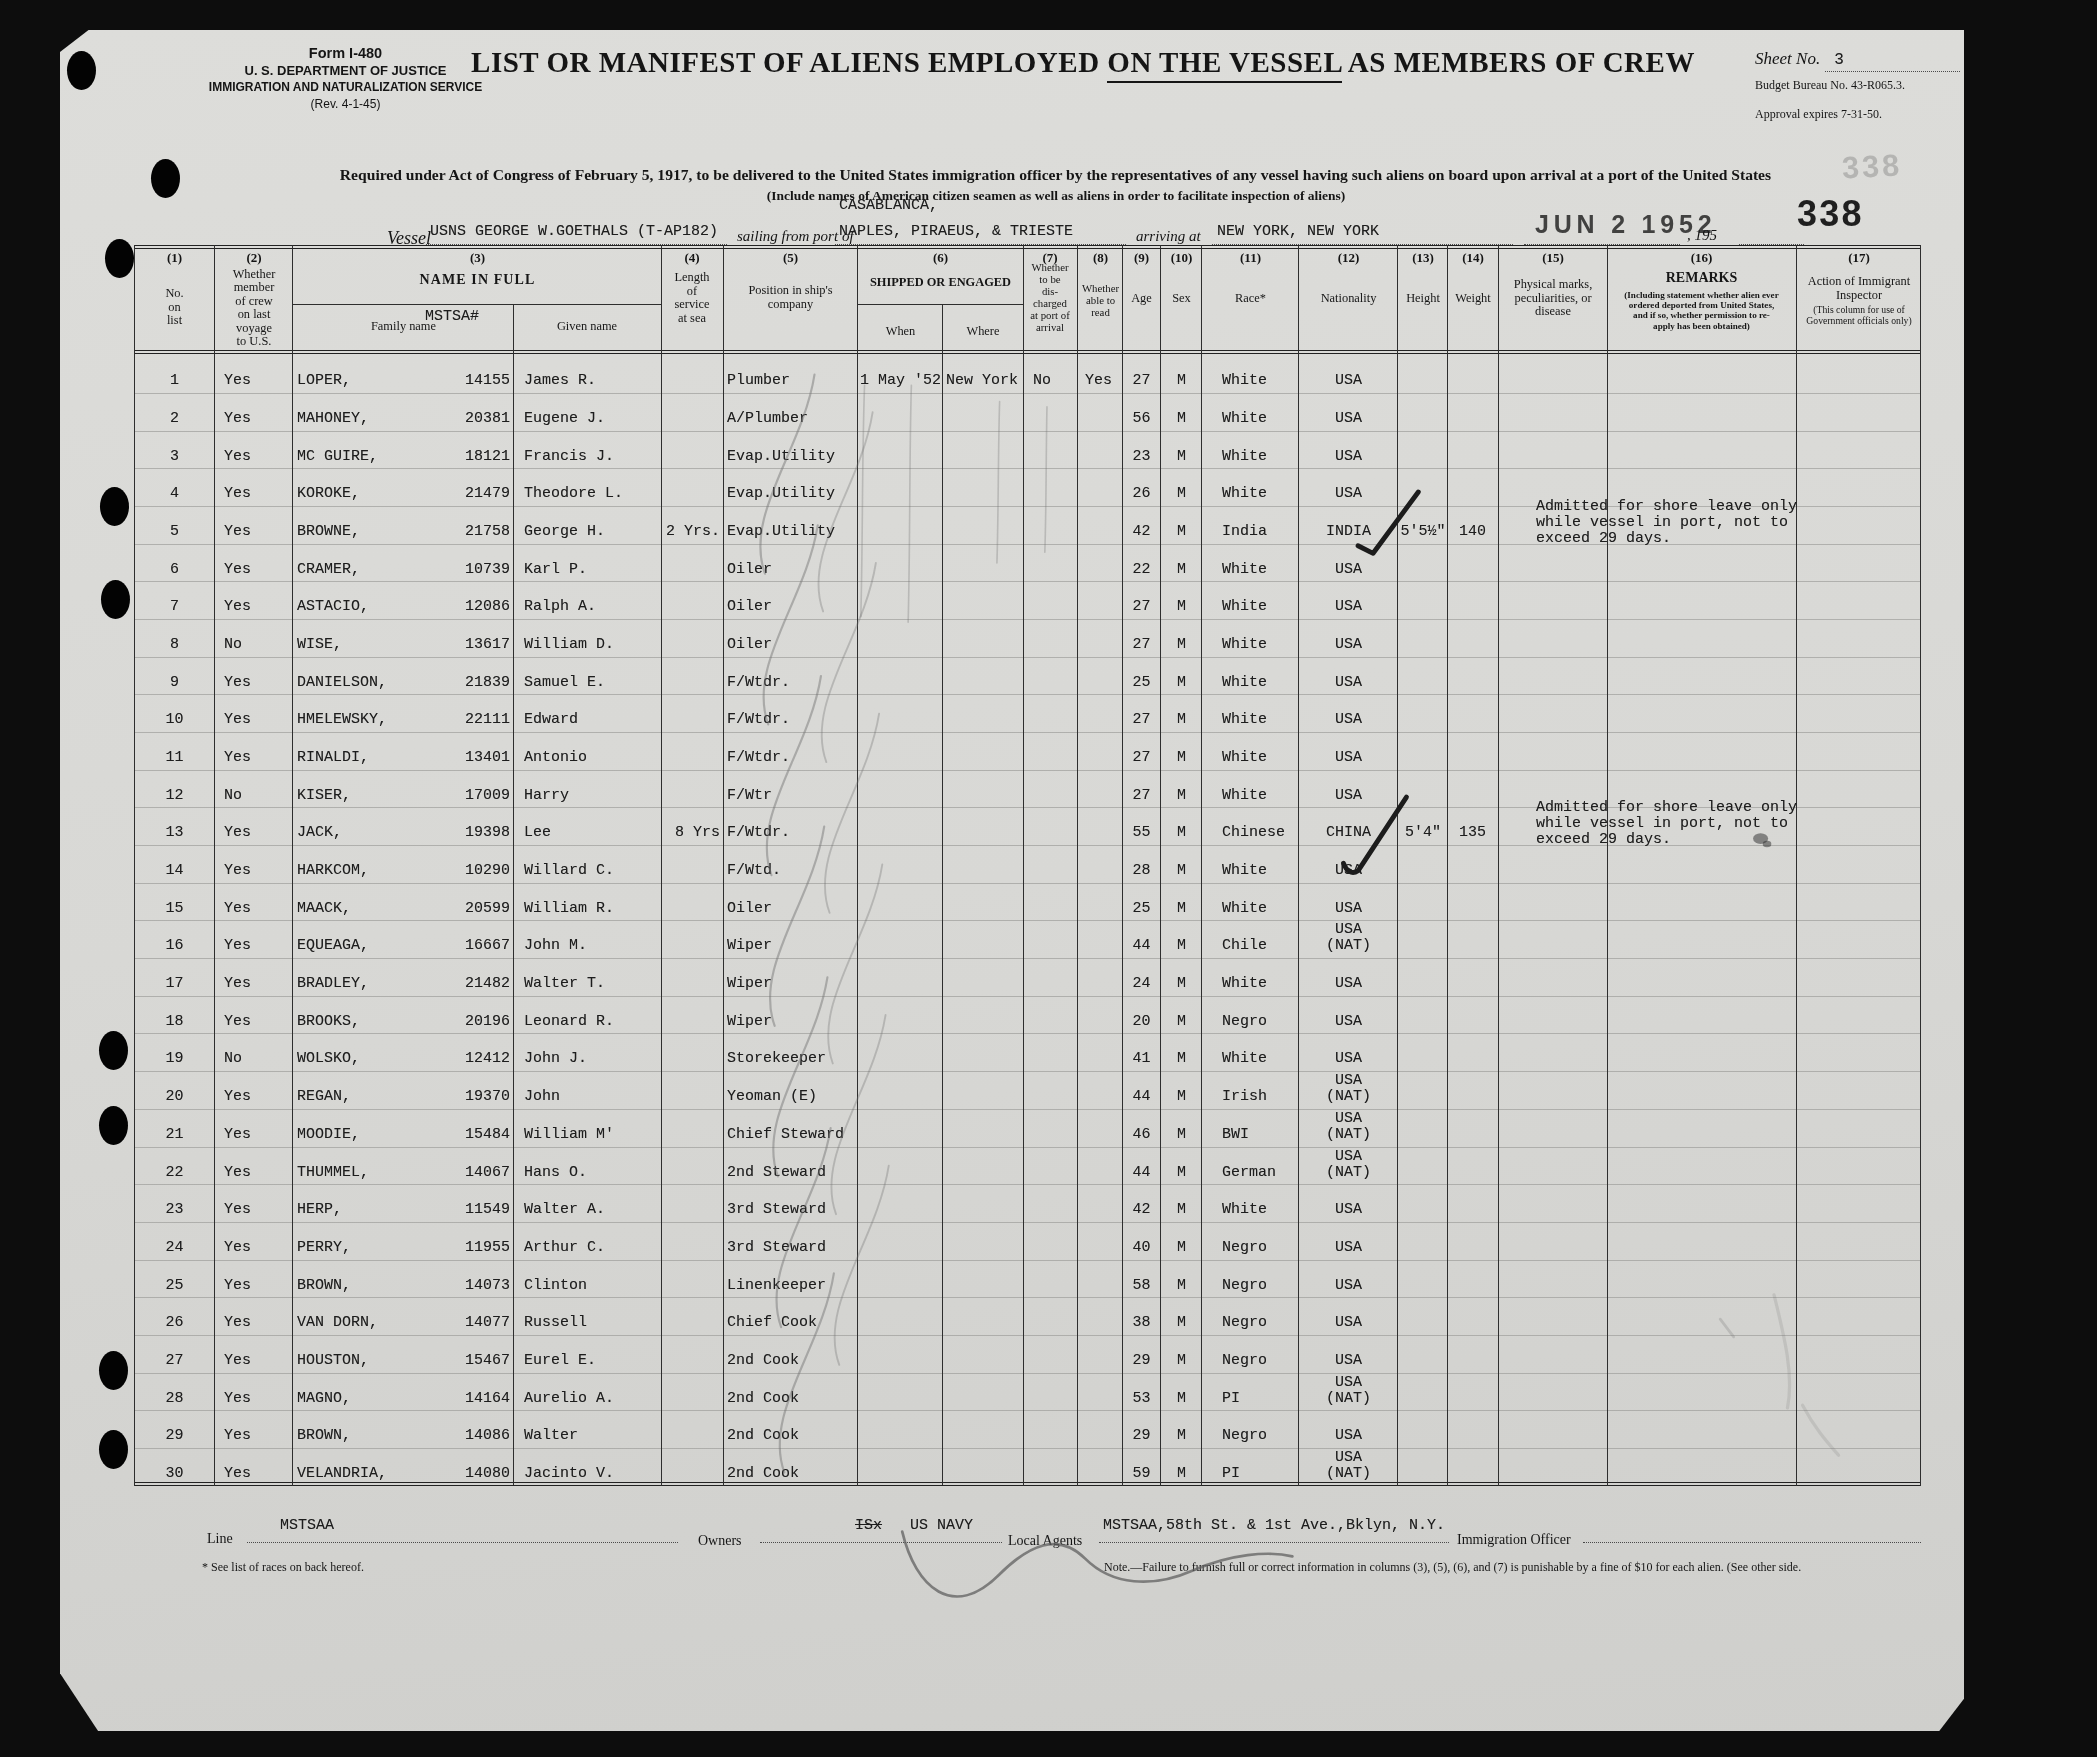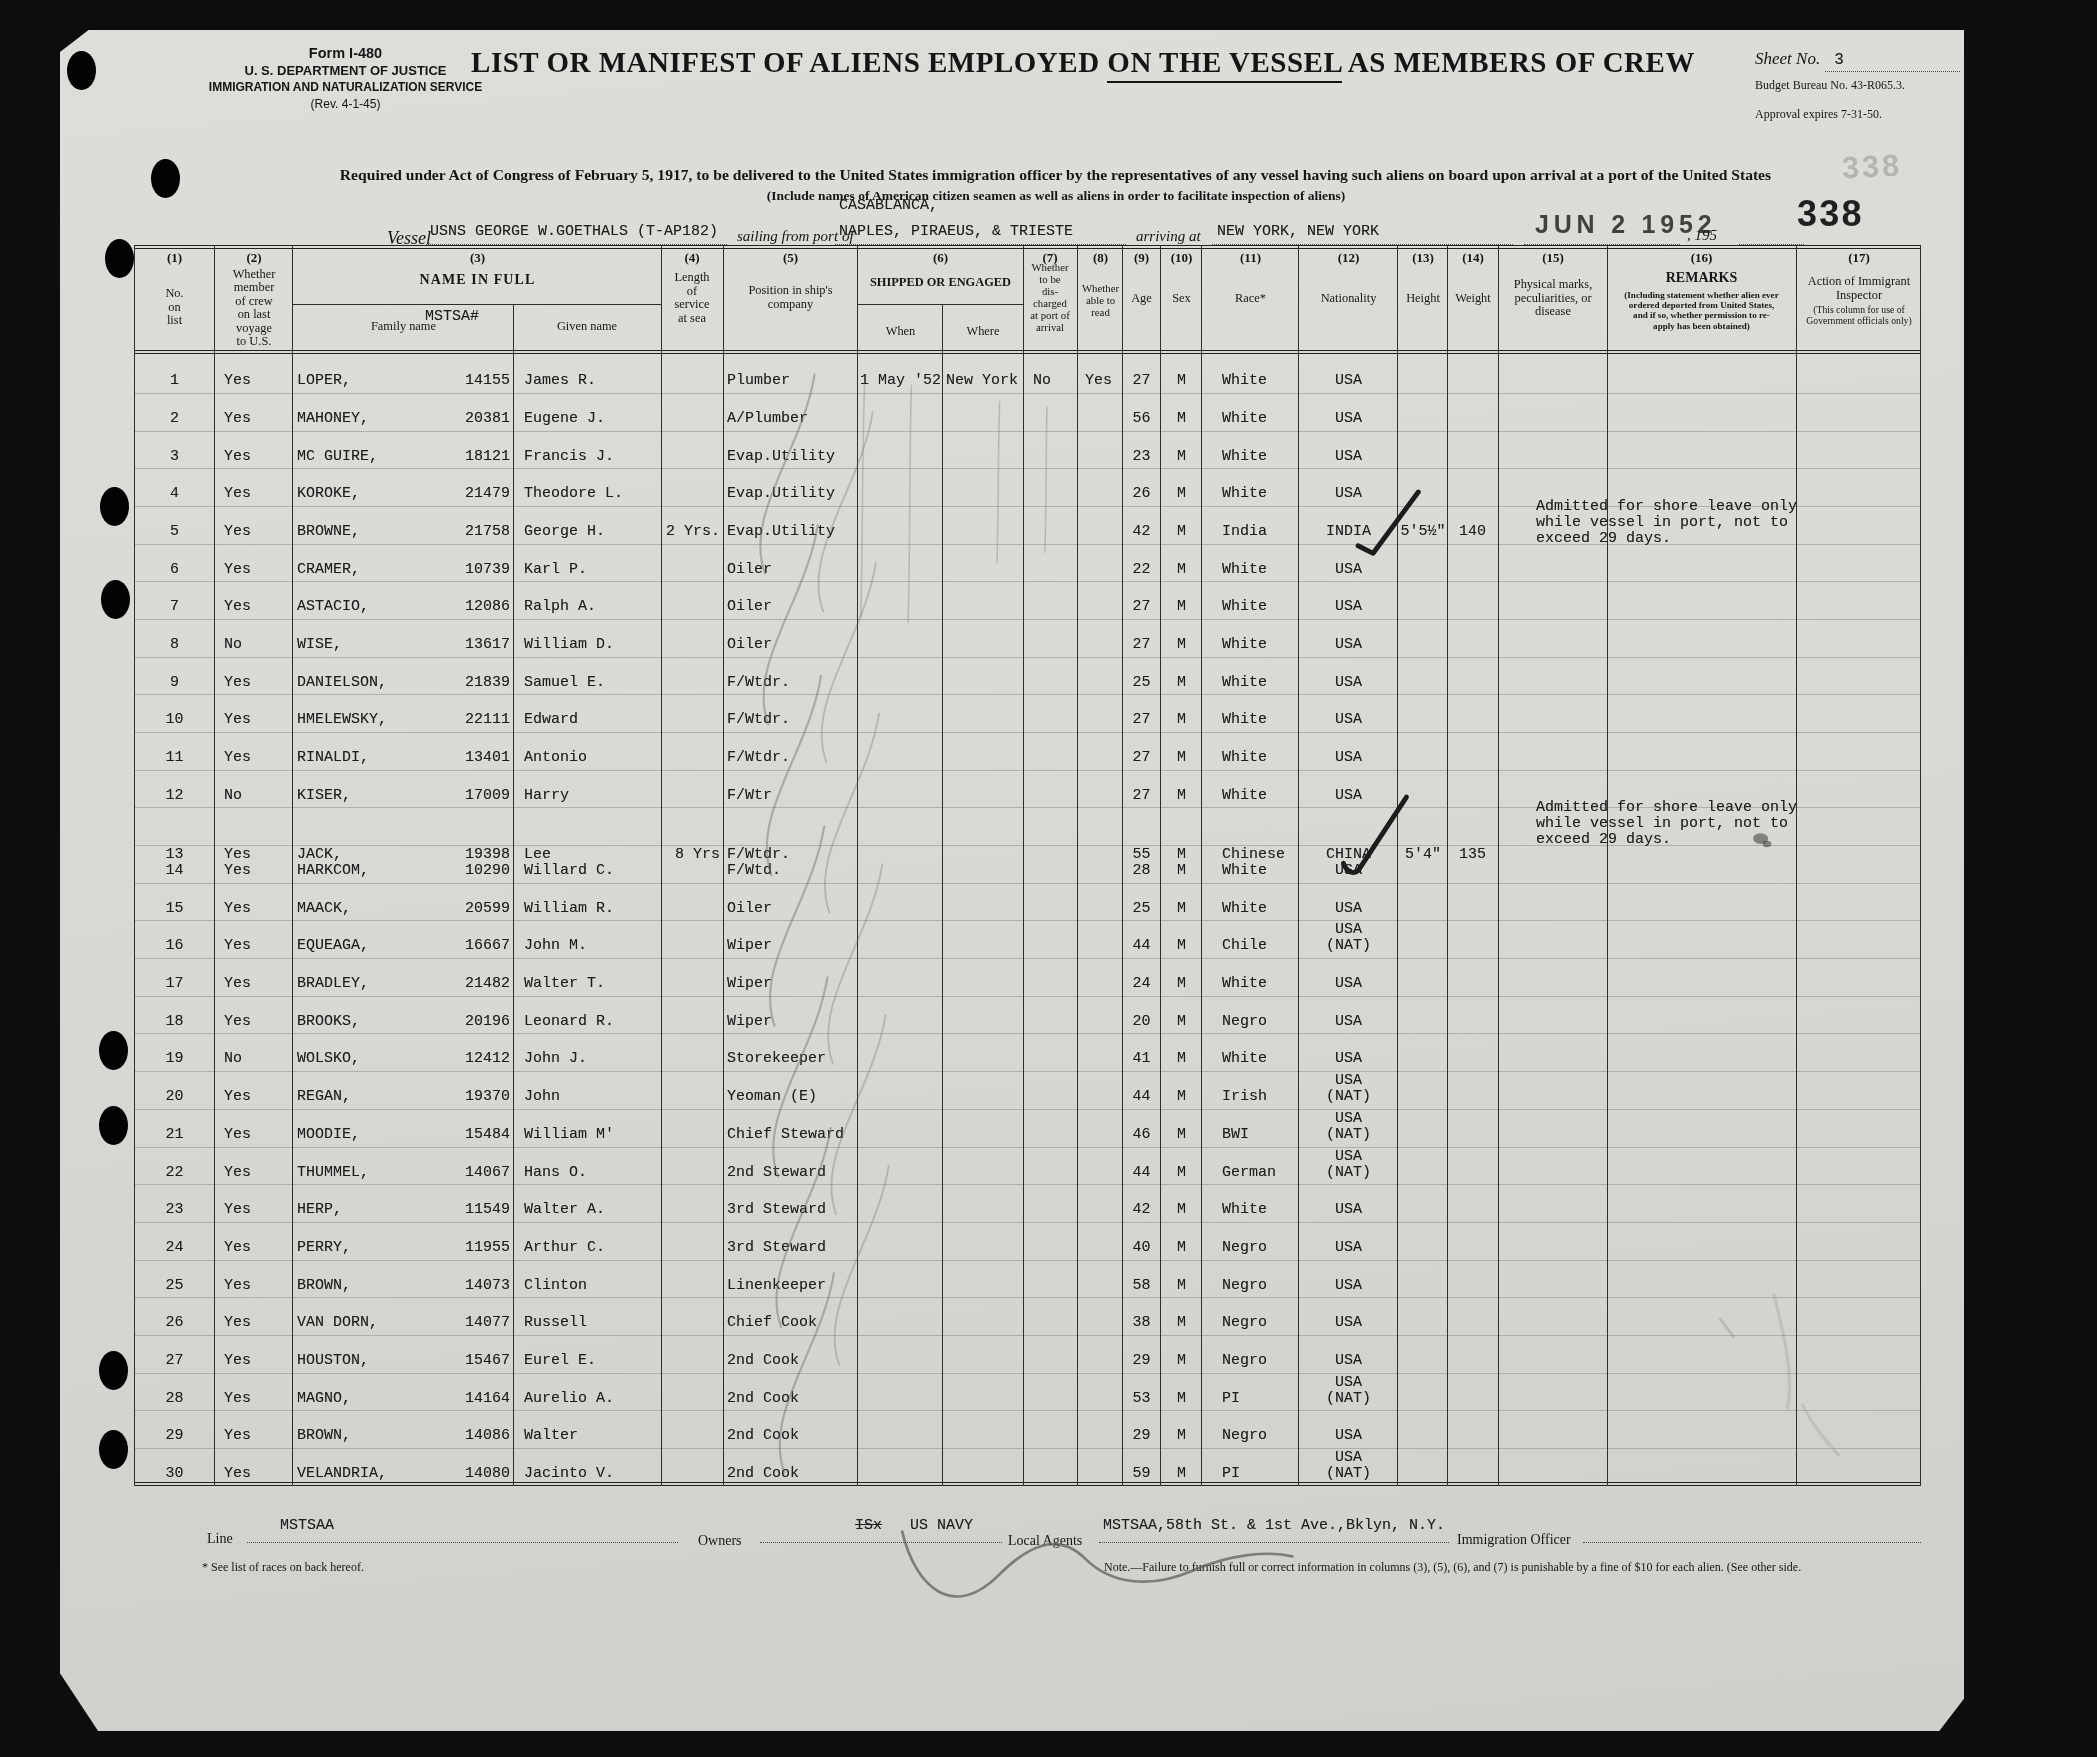--- a/index.html
+++ b/index.html
@@ -307,21 +307,21 @@
           <div class="cell typed" style="left: 163px; width: 102px; text-align: left;">KISER,</div>
           <div class="cell typed" style="left: 253px; width: 123px; text-align: right;">17009</div>
           <div class="cell typed" style="left: 390px; width: 135px; text-align: left;">Harry</div>
           <div class="cell typed" style="left: 593px; width: 130px; text-align: left;">F/Wtr</div>
           <div class="cell typed" style="left: 988px; width: 39px; text-align: center;">27</div>
           <div class="cell typed" style="left: 1027px; width: 41px; text-align: center;">M</div>
           <div class="cell typed" style="left: 1088px; width: 75px; text-align: left;">White</div>
           <div class="cell typed" style="left: 1177px; width: 75px; text-align: center;">USA</div>
         </div>
         <div class="rline" style="top: 562px;"></div>
-        <div class="trow" style="top: 584px;">
+        <div class="trow" style="top: 562px;">
           <div class="cell typed" style="left: 0px; width: 81px; text-align: center;">13</div>
           <div class="cell typed" style="left: 90px; width: 65px; text-align: left;">Yes</div>
           <div class="cell typed" style="left: 163px; width: 102px; text-align: left;">JACK,</div>
           <div class="cell typed" style="left: 253px; width: 123px; text-align: right;">19398</div>
           <div class="cell typed" style="left: 390px; width: 135px; text-align: left;">Lee</div>
           <div class="cell typed" style="left: 526px; width: 60px; text-align: right;">8 Yrs</div>
           <div class="cell typed" style="left: 593px; width: 130px; text-align: left;">F/Wtdr.</div>
           <div class="cell typed" style="left: 988px; width: 39px; text-align: center;">55</div>
           <div class="cell typed" style="left: 1027px; width: 41px; text-align: center;">M</div>
           <div class="cell typed" style="left: 1088px; width: 75px; text-align: left;">Chinese</div>

